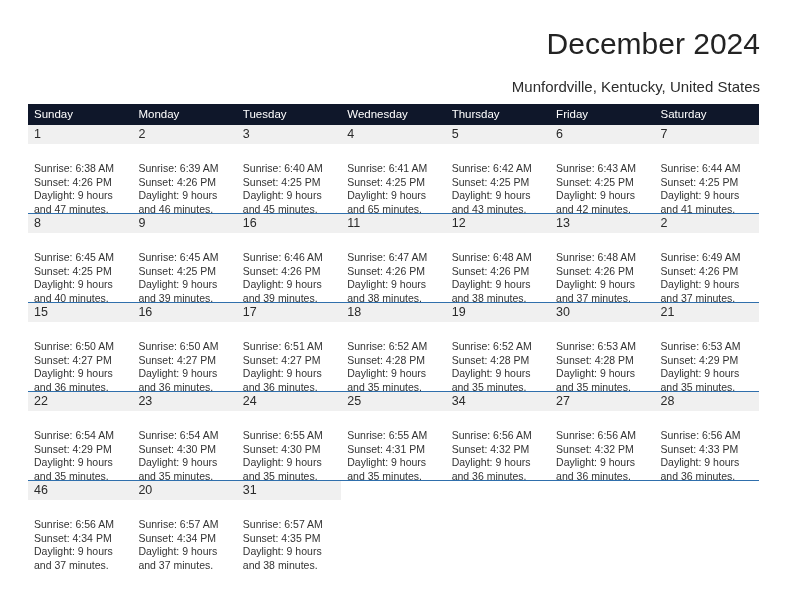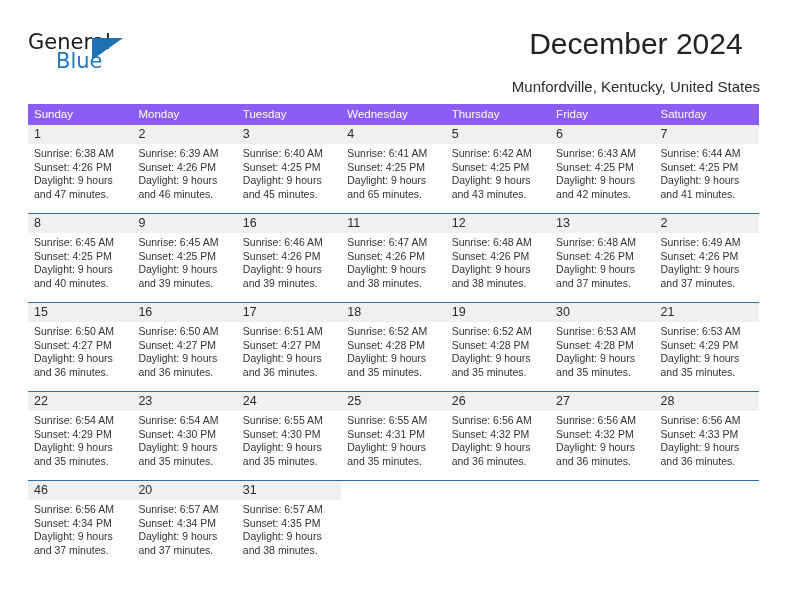--- a/index.html
+++ b/index.html
@@ -63,21 +63,21 @@
     width: 0;
     height: 0;
     border-left: 31px solid #1f6fb5;
     border-bottom: 22px solid transparent;
   }
 
   .titleblock {
     position: absolute;
     right: 0;
     top: 0;
-    text-align: center;
+    text-align: right;
   }
   .month-title {
     font-size: 30px;
     font-weight: 400;
     color: #232323;
     line-height: 36px;
     white-space: nowrap;
   }
   .location {
     font-size: 15px;
@@ -93,21 +93,21 @@
     position: absolute;
     left: 28px;
     top: 104px;
     width: 731px;
     border-collapse: collapse;
     table-layout: fixed;
   }
   .calendar col { width: 104.43px; }
 
   thead th {
-    background: #8b5cf6;
+    background: #0f172a;
     color: #ffffff;
     font-size: 11.5px;
     font-weight: 400;
     text-align: left;
     padding: 4px 0 5px 6px;
     height: 12px;
     border: none;
   }
 
   tbody tr.week-row > td {
@@ -130,39 +130,34 @@
     height: 19px;
     line-height: 19px;
     padding-left: 6px;
     font-size: 12.5px;
     color: #2a2a2a;
   }
   .daycell.empty .daynum-band {
     background: transparent;
   }
   .detail {
-    padding: 3px 4px 0 6px;
+    padding: 18px 4px 0 6px;
     font-size: 10.5px;
     line-height: 13.6px;
     color: #333333;
   }
   .detail div { white-space: nowrap; }
 </style>
 </head>
 <body>
 
 <div class="page">
 
   <div class="topbar">
 
-    <div class="brand">
-      <span class="brand-general">General</span>
-      <span class="brand-tri"></span>
-      <span class="brand-blue">Blue</span>
-    </div>
 
     <div class="titleblock">
       <div class="month-title">December 2024</div>
       <div class="location">Munfordville, Kentucky, United States</div>
     </div>
 
   </div>
 
   <table class="calendar">
     <colgroup>
@@ -463,21 +458,21 @@
               <div class="detail">
                 <div>Sunrise: 6:55 AM</div>
                 <div>Sunset: 4:31 PM</div>
                 <div>Daylight: 9 hours</div>
                 <div>and 35 minutes.</div>
               </div>
             </div>
           </td>
           <td>
             <div class="daycell">
-              <div class="daynum-band">26</div>
+              <div class="daynum-band">34</div>
               <div class="detail">
                 <div>Sunrise: 6:56 AM</div>
                 <div>Sunset: 4:32 PM</div>
                 <div>Daylight: 9 hours</div>
                 <div>and 36 minutes.</div>
               </div>
             </div>
           </td>
           <td>
             <div class="daycell">

